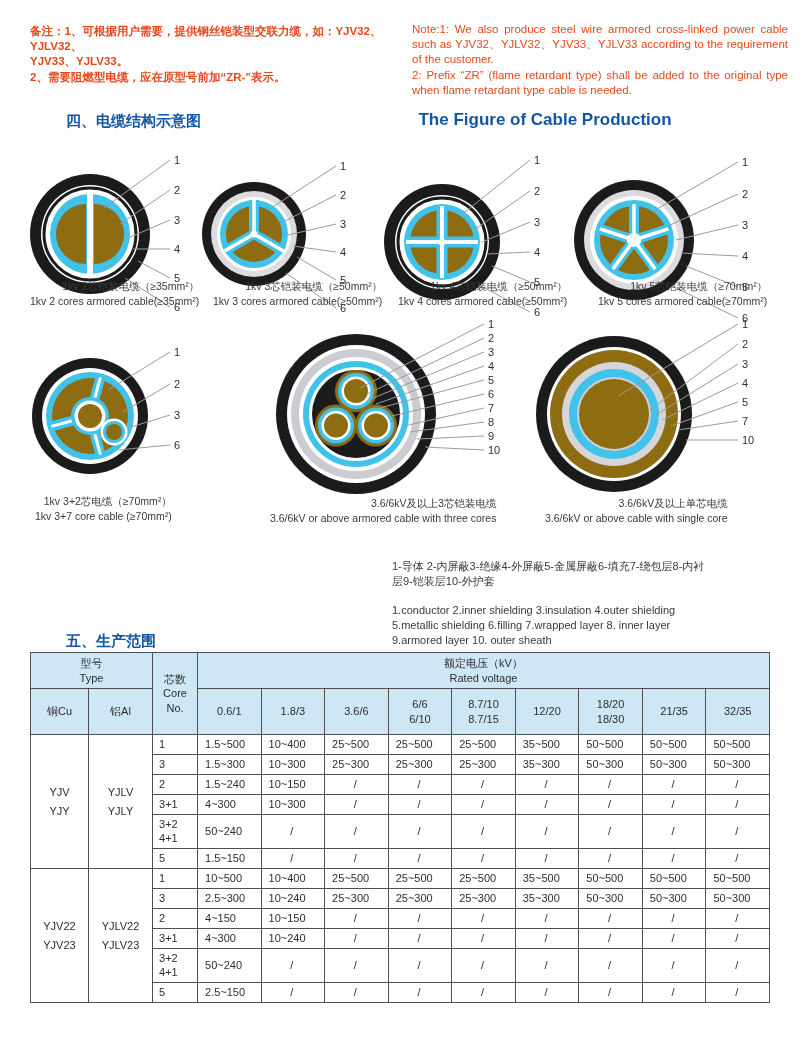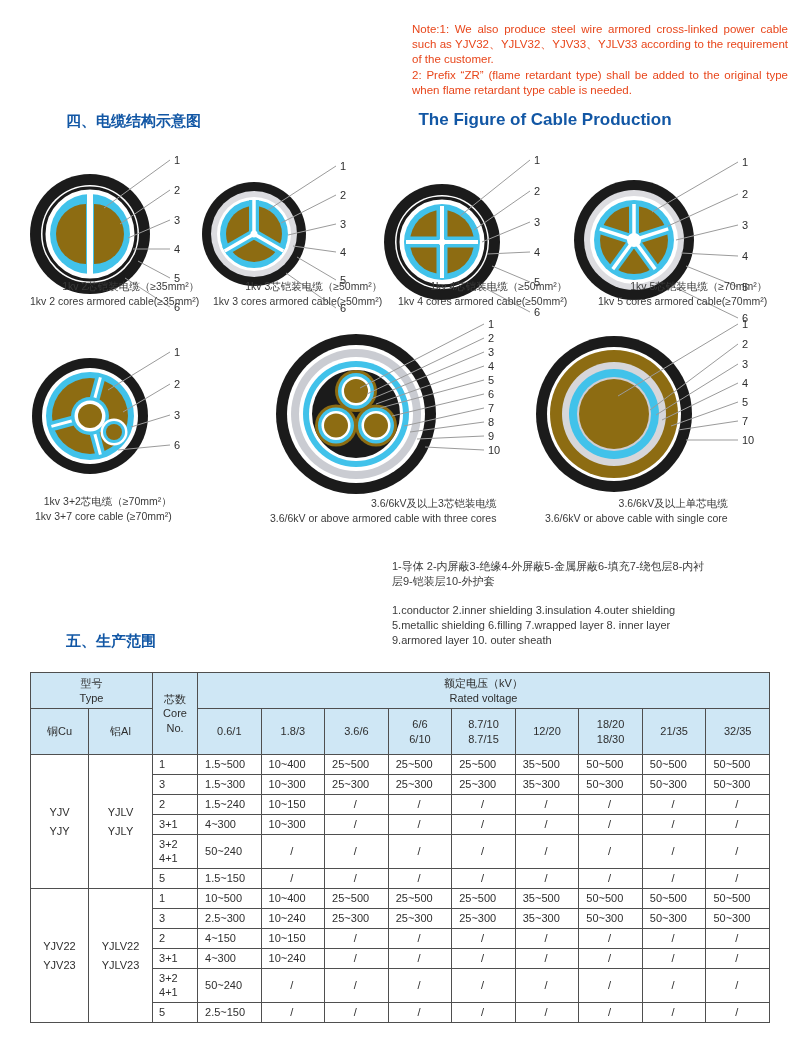--- a/index.html
+++ b/index.html
@@ -30,20 +30,23 @@
   table.prod tbody tr.tall td { height:34px; }
   table.prod td.type-cell { text-align:center; padding:0; line-height:1.7; }
   table.prod td.core-cell { padding-left:6px; }
   table.prod td.slash { text-align:center; padding-left:0; }
 </style>
 </head>
 <body>
 
 <div class="page">
 
+  <div class="abs note note-cn">备注：1、可根据用户需要，提供钢丝铠装型交联力缆，如：YJV32、YJLV32、
+YJV33、YJLV33。
+2、需要阻燃型电缆，应在原型号前加“ZR-”表示。</div>
   <div class="abs note note-en">Note:1: We also produce steel wire armored cross-linked power cable such as YJV32、YJLV32、YJV33、YJLV33 according to the requirement of the customer.
 2: Prefix “ZR” (flame retardant type) shall be added to the original type when flame retardant type cable is needed.</div>
 
   <div class="abs sec-cn" style="left:30px; top:112px;">四、电缆结构示意图</div>
   <div class="abs sec-en" style="left:395px; top:110px;">The Figure of Cable Production</div>
 
   <div class="diag" style="left:28px; top:148px;">
     <svg width="172" height="172" viewBox="0 0 172 172">
       <g>
         <circle cx="62" cy="86" r="60" fill="#1b1b1b"></circle>
@@ -352,21 +355,21 @@
   <div class="legend" style="left:392px; top:544px; width:396px;">
     <div>1-导体 2-内屏蔽3-绝缘4-外屏蔽5-金属屏蔽6-填充7-绕包层8-内衬
 层9-铠装层10-外护套</div>
     <div>1.conductor  2.inner shielding  3.insulation  4.outer shielding
 5.metallic shielding  6.filling   7.wrapped layer  8. inner layer
 9.armored layer  10. outer sheath</div>
   </div>
 
   <div class="abs sec-cn" style="left:30px; top:632px;">五、生产范围</div>
 
-  <div class="abs" style="left:30px; top:672px;">
+  <div class="abs" style="left:30px; top:652px;">
     <table class="prod">
       <colgroup>
         <col style="width:58px">
           <col style="width:64px">
           <col style="width:45px">
         <col>
           <col>
           <col>
           <col>
           <col>

